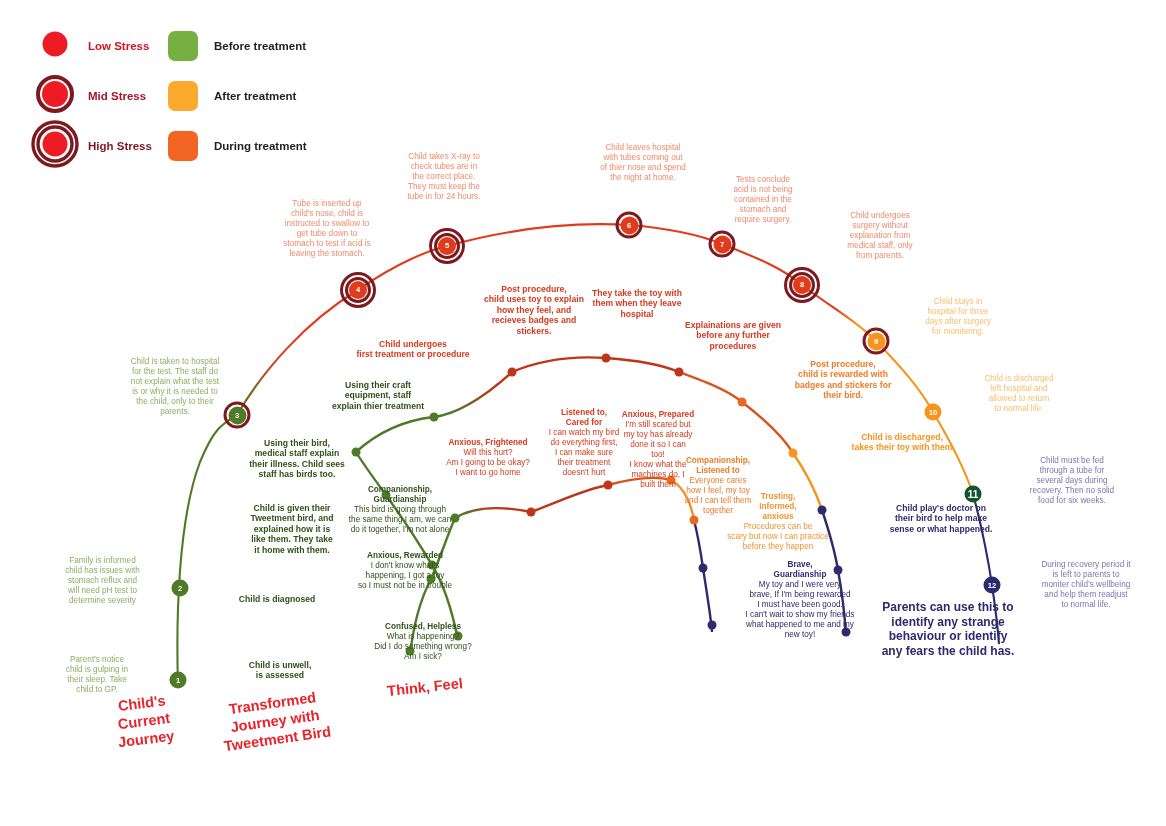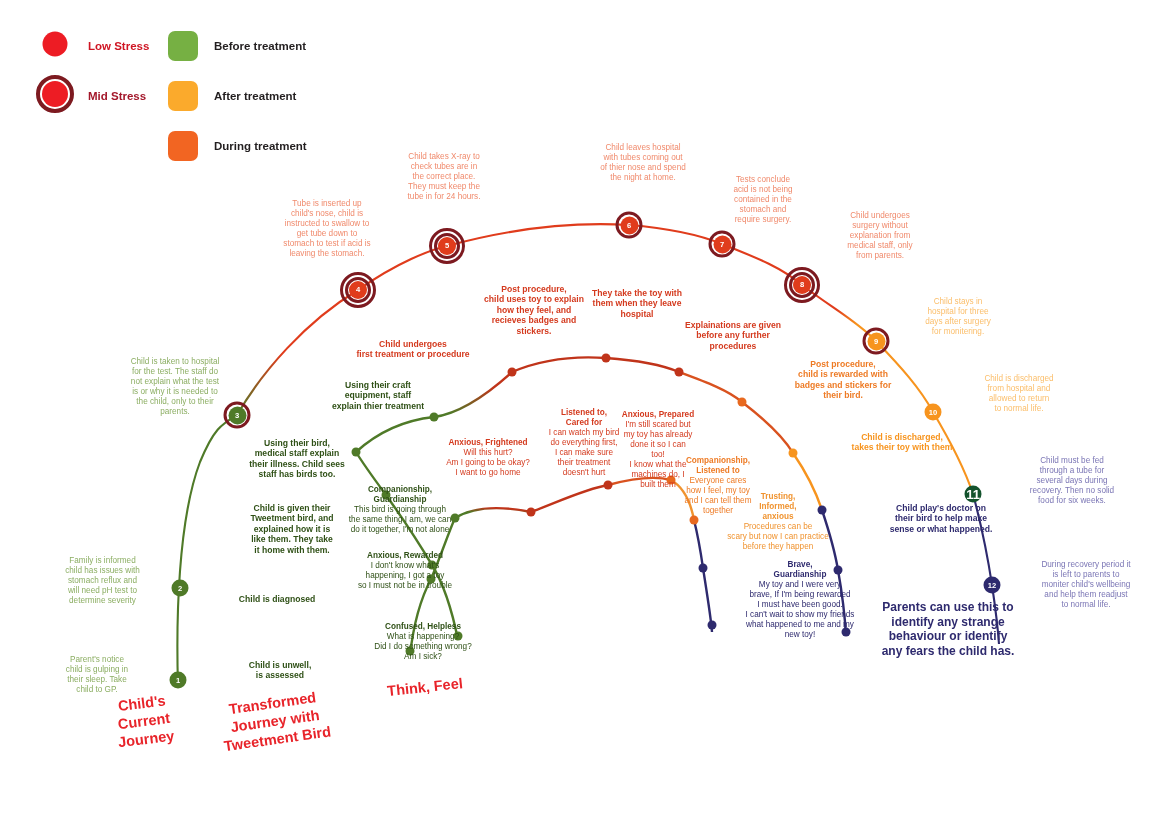--- a/index.html
+++ b/index.html
@@ -133,20 +133,30 @@
     </div>
     <div class="ls-row mid">
       <div class="ls-sym">
         <svg width="50" height="42" viewBox="0 0 50 42">
           <circle cx="25" cy="21" r="17" fill="none" stroke="#7d1a20" stroke-width="4"></circle>
           <circle cx="25" cy="21" r="13" fill="#ed1c24"></circle>
         </svg>
       </div>
       <div class="ls-label">Mid Stress</div>
     </div>
+    <div class="ls-row high">
+      <div class="ls-sym">
+        <svg width="50" height="48" viewBox="0 0 50 48">
+          <circle cx="25" cy="24" r="22" fill="none" stroke="#7d1a20" stroke-width="3.4"></circle>
+          <circle cx="25" cy="24" r="17" fill="none" stroke="#7d1a20" stroke-width="3.4"></circle>
+          <circle cx="25" cy="24" r="12.5" fill="#ed1c24"></circle>
+        </svg>
+      </div>
+      <div class="ls-label">High Stress</div>
+    </div>
   </div>
 
   <div class="legend-phase">
     <div class="lp-row">
       <div class="lp-sw" style="background:#76b043"></div>
       <div class="lp-label">Before treatment</div>
     </div>
     <div class="lp-row">
       <div class="lp-sw" style="background:#fbaa2c"></div>
       <div class="lp-label">After treatment</div>
@@ -192,21 +202,21 @@
         <div class="core" style="width:18px;height:18px;background:#e03c1c;font-size:7.6px">8</div>
       </div>
       <div class="node" style="left: 876px; top: 341px; width: 27px; height: 27px;">
         <div style="position:absolute;inset:0;border-radius:50%;border:3.4px solid #7d1a20;box-sizing:border-box"></div>
         <div class="core" style="width:18px;height:18px;background:#f7941e;font-size:7.6px">9</div>
       </div>
       <div class="node" style="left: 933px; top: 412px; width: 17px; height: 17px;">
         <div class="core" style="width:17px;height:17px;background:#f7941e;font-size:7.6px">10</div>
       </div>
       <div class="node" style="left: 973px; top: 494px; width: 17px; height: 17px;">
-        <div class="core" style="width:17px;height:17px;background:#14532d;font-size:13px">11</div>
+        <div class="core" style="width:17px;height:17px;background:#14532d;font-size:10px">11</div>
       </div>
       <div class="node" style="left: 992px; top: 585px; width: 17px; height: 17px;">
         <div class="core" style="width:17px;height:17px;background:#2e2a6e;font-size:7.6px">12</div>
       </div>
     </div>
   <div id="layer-dots">
       <div class="node" style="left: 458px; top: 636px; width: 9px; height: 9px; background: rgb(79, 122, 40);"></div>
       <div class="node" style="left: 432px; top: 565px; width: 9px; height: 9px; background: rgb(79, 122, 40);"></div>
       <div class="node" style="left: 386px; top: 495px; width: 9px; height: 9px; background: rgb(79, 122, 40);"></div>
       <div class="node" style="left: 356px; top: 452px; width: 9px; height: 9px; background: rgb(79, 122, 40);"></div>
@@ -268,21 +278,21 @@
       <div class="ann" style="left: 823px; top: 211px; width: 114px; color: rgb(240, 138, 108); font-size: 8.2px;"><span style="white-space: pre-line;">Child undergoes
 surgery without
 explanation from
 medical staff, only
 from parents.</span></div>
       <div class="ann" style="left: 903px; top: 297px; width: 110px; color: rgb(251, 190, 106); font-size: 8.2px;"><span style="white-space: pre-line;">Child stays in
 hospital for three
 days after surgery
 for monitering.</span></div>
       <div class="ann" style="left: 961px; top: 374px; width: 116px; color: rgb(251, 190, 106); font-size: 8.2px;"><span style="white-space: pre-line;">Child is discharged
-from hospital and
+left hospital and
 allowed to return
 to normal life.</span></div>
       <div class="ann" style="left: 1005px; top: 456px; width: 134px; color: rgb(123, 118, 181); font-size: 8.2px;"><span style="white-space: pre-line;">Child must be fed
 through a tube for
 several days during
 recovery. Then no solid
 food for six weeks.</span></div>
       <div class="ann" style="left: 1013px; top: 560px; width: 146px; color: rgb(123, 118, 181); font-size: 8.2px;"><span style="white-space: pre-line;">During recovery period it
 is left to parents to
 moniter child's wellbeing

